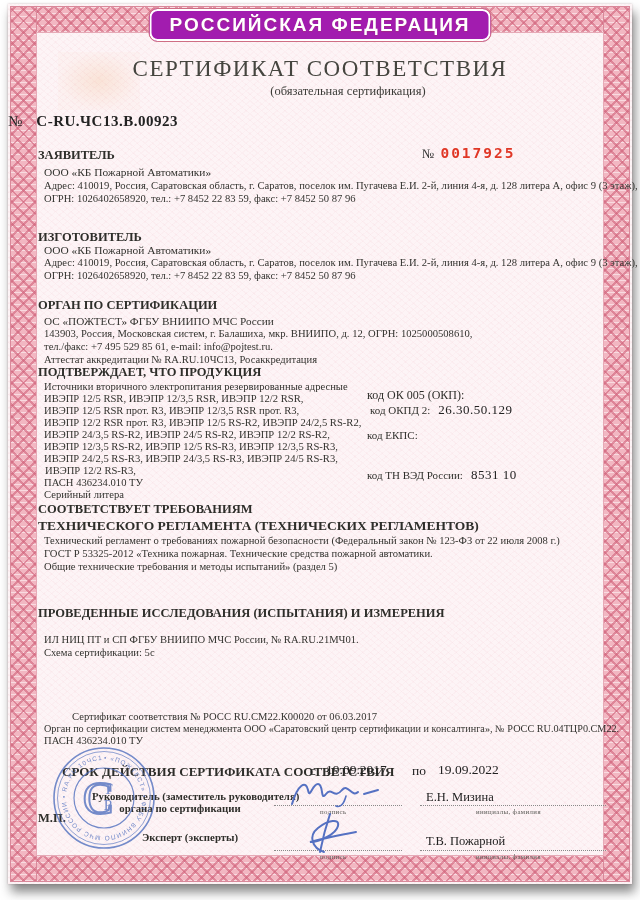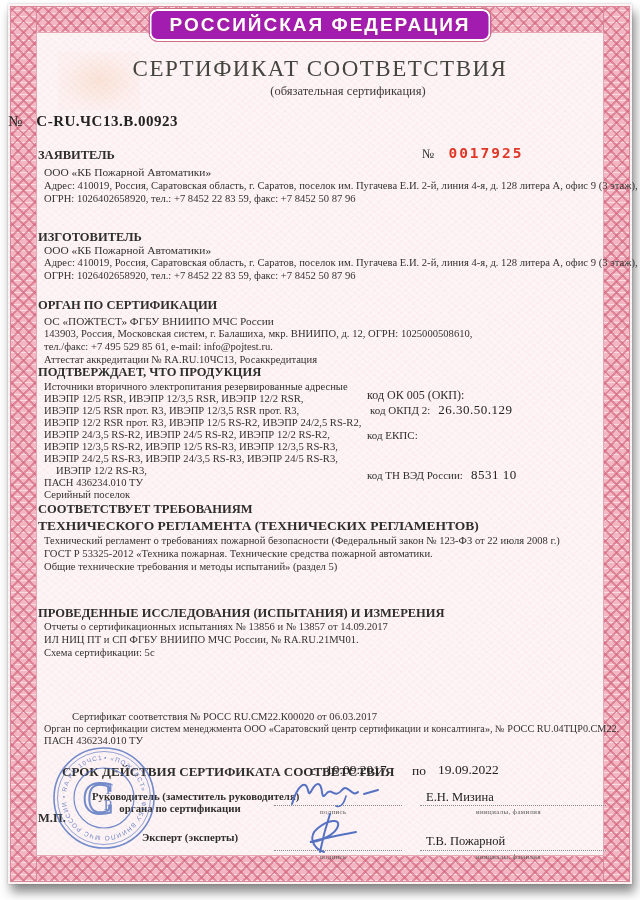--- a/index.html
+++ b/index.html
@@ -29,21 +29,21 @@
     text-shadow:0 1px 1px rgba(160,60,80,.4);}
   .watermark{position:absolute;left:50px;top:48px;width:82px;height:58px;opacity:.5;
     background:radial-gradient(ellipse at center, rgba(238,170,110,.45), rgba(238,170,110,.08) 70%);}
   .title{position:absolute;top:52px;left:0;width:100%;text-align:center;
     font-size:23px;letter-spacing:1.5px;color:#45453f;}
   .subtitle{position:absolute;top:80px;left:0;width:100%;text-align:center;font-size:12.5px;color:#3c3c38;margin-left:28px;}
   .certno{position:absolute;top:109px;left:0;width:100%;text-align:left;font-size:15px;color:#222;}
   .certno .num{font-weight:bold;letter-spacing:.5px;margin-left:14px;}
   .blankno{position:absolute;top:141px;left:414px;font-size:13px;color:#333;white-space:nowrap;}
   .blankno .red{font-family:"DejaVu Sans Mono",monospace;font-weight:bold;font-size:14.5px;
-    letter-spacing:2px;color:#e03726;margin-left:14px;}
+    letter-spacing:2px;color:#e03726;margin-left:6px;}
   .h{position:absolute;font-weight:bold;font-size:12.5px;color:#2e2e2a;white-space:nowrap;}
   .h2{font-size:13.5px;}
   .t{position:absolute;font-size:10.6px;color:#33332f;white-space:nowrap;}
   .codes-label{font-size:11px;color:#2e2e2a;}
   .codes-val{font-size:13px;color:#222;margin-left:8px;letter-spacing:.5px;}
   .dates{font-size:13.5px;color:#222;}
   .dotline{position:absolute;border-bottom:1.2px dotted #8a8a8a;height:1px;}
   .cap{position:absolute;font-size:6.8px;color:#5a5a56;letter-spacing:.4px;white-space:nowrap;}
   .name{position:absolute;font-size:12.5px;color:#222;white-space:nowrap;}
   .role{position:absolute;font-weight:bold;font-size:10.8px;color:#2e2e2a;text-align:center;white-space:nowrap;}
@@ -95,41 +95,40 @@
   <div class="t abs" style="left:36px;top:350px;">Аттестат аккредитации № RA.RU.10ЧС13, Росаккредитация</div>
 
   <div class="h abs" style="left:30px;top:361px;">ПОДТВЕРЖДАЕТ, ЧТО ПРОДУКЦИЯ</div>
   <div class="t abs" style="left:36px;top:377px;">Источники вторичного электропитания резервированные адресные</div>
   <div class="t abs" style="left:36px;top:389px;">ИВЭПР 12/5 RSR, ИВЭПР 12/3,5 RSR, ИВЭПР 12/2 RSR,</div>
   <div class="t abs" style="left:36px;top:401px;">ИВЭПР 12/5 RSR прот. R3, ИВЭПР 12/3,5 RSR прот. R3,</div>
   <div class="t abs" style="left:36px;top:413px;">ИВЭПР 12/2 RSR прот. R3, ИВЭПР 12/5 RS-R2, ИВЭПР 24/2,5 RS-R2,</div>
   <div class="t abs" style="left:36px;top:425px;">ИВЭПР 24/3,5 RS-R2, ИВЭПР 24/5 RS-R2, ИВЭПР 12/2 RS-R2,</div>
   <div class="t abs" style="left:36px;top:437px;">ИВЭПР 12/3,5 RS-R2, ИВЭПР 12/5 RS-R3, ИВЭПР 12/3,5 RS-R3,</div>
   <div class="t abs" style="left:36px;top:449px;">ИВЭПР 24/2,5 RS-R3, ИВЭПР 24/3,5 RS-R3, ИВЭПР 24/5 RS-R3,</div>
-  <div class="t abs" style="left:48px;top:461px;text-align:right;">ИВЭПР 12/2 RS-R3,</div>
+  <div class="t abs" style="left:37px;top:461px;text-align:right;">ИВЭПР 12/2 RS-R3,</div>
   <div class="t abs" style="left:36px;top:473px;">ПАСН 436234.010 ТУ</div>
-  <div class="t abs" style="left:36px;top:485px;">Серийный поселок</div>
+  <div class="t abs" style="left:36px;top:485px;">Серийный литера</div>
 
   <div class="t abs codes-label" style="left:359px;top:384px;font-size:12px;">код ОК 005 (ОКП):</div>
   <div class="t abs" style="left:362px;top:398px;">
     <span class="codes-label">код ОКПД 2:</span><span class="codes-val">26.30.50.129</span>
   </div>
   <div class="t abs codes-label" style="left:359px;top:425px;">код ЕКПС:</div>
   <div class="t abs" style="left:359px;top:463px;">
     <span class="codes-label">код ТН ВЭД России:</span><span class="codes-val">8531 10</span>
   </div>
 
   <div class="h abs" style="left:30px;top:498px;">СООТВЕТСТВУЕТ ТРЕБОВАНИЯМ</div>
   <div class="h h2 abs" style="left:30px;top:514px;">ТЕХНИЧЕСКОГО РЕГЛАМЕНТА (ТЕХНИЧЕСКИХ РЕГЛАМЕНТОВ)</div>
   <div class="t abs" style="left:36px;top:531px;">Технический регламент о требованиях пожарной безопасности (Федеральный закон № 123-ФЗ от 22 июля 2008 г.)</div>
   <div class="t abs" style="left:36px;top:544px;">ГОСТ Р 53325-2012 «Техника пожарная. Технические средства пожарной автоматики.</div>
   <div class="t abs" style="left:36px;top:557px;">Общие технические требования и методы испытаний» (раздел 5)</div>
 
   <div class="h abs" style="left:30px;top:602px;">ПРОВЕДЕННЫЕ ИССЛЕДОВАНИЯ (ИСПЫТАНИЯ) И ИЗМЕРЕНИЯ</div>
-  <div class="t abs" style="left:36px;top:617px;">Отчеты о сертификационных испытаниях № 13856 и № 13857 от 14.09.2017</div>
   <div class="t abs" style="left:36px;top:630px;">ИЛ НИЦ ПТ и СП ФГБУ ВНИИПО МЧС России, № RA.RU.21МЧ01.</div>
   <div class="t abs" style="left:36px;top:643px;">Схема сертификации: 5с</div>
 
   <div class="t abs" style="left:36px;top:707px;margin-left:28px;">Сертификат соответствия № РОСС RU.СМ22.К00020 от 06.03.2017</div>
   <div class="t abs" style="left:36px;top:719px;font-size:10.2px;">Орган по сертификации систем менеджмента ООО «Саратовский центр сертификации и консалтинга», № РОСС RU.04ТЦР0.СМ22.</div>
   <div class="t abs" style="left:36px;top:731px;">ПАСН 436234.010 ТУ</div>
 
   <div class="h abs" style="left:30px;top:760px;font-size:13px;margin-left:24px;">СРОК ДЕЙСТВИЯ СЕРТИФИКАТА СООТВЕТСТВИЯ</div>
   <div class="t abs dates" style="left:302px;top:759px;">с</div>
   <div class="t abs dates" style="left:318px;top:758px;">19.09.2017</div>

